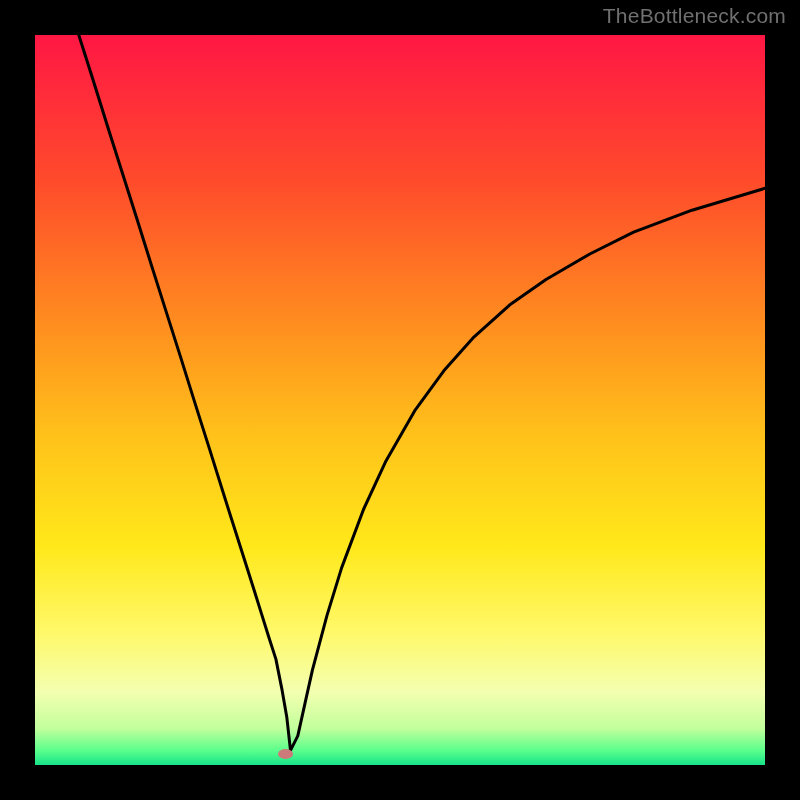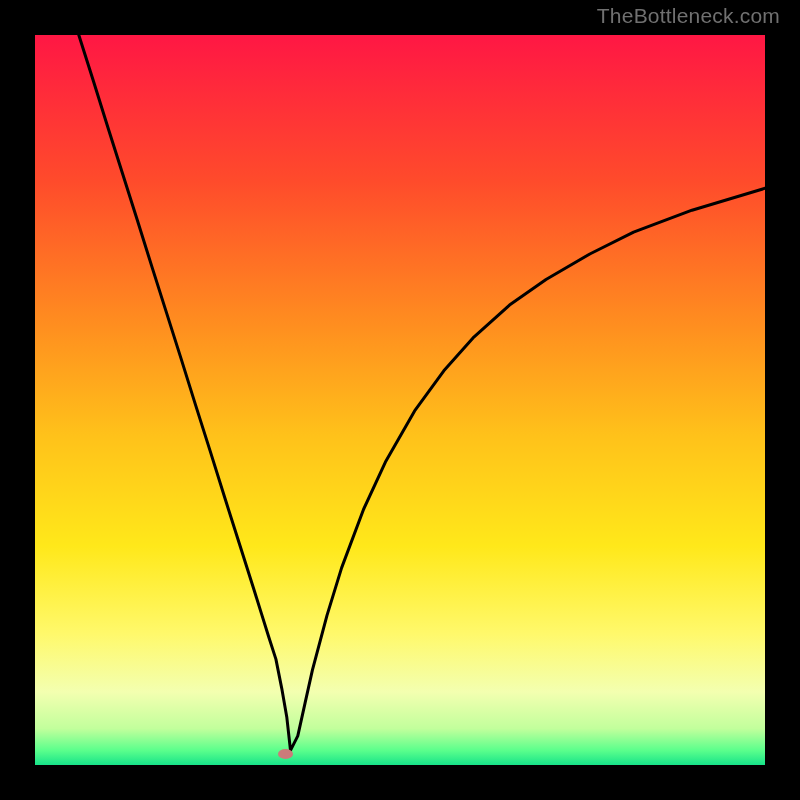--- a/index.html
+++ b/index.html
@@ -42,21 +42,21 @@
   .marker {
     position: absolute;
     width: 15px;
     height: 10px;
     background: #cc7a7a;
     border-radius: 50%;
   }
   .watermark {
     position: absolute;
     top: 4px;
-    right: 20px;
+    right: 14px;
     color: #707070;
     font-size: 21px;
     font-weight: 500;
     letter-spacing: 0.2px;
   }
 </style>
 </head>
 <body>
 
 <div class="frame">

